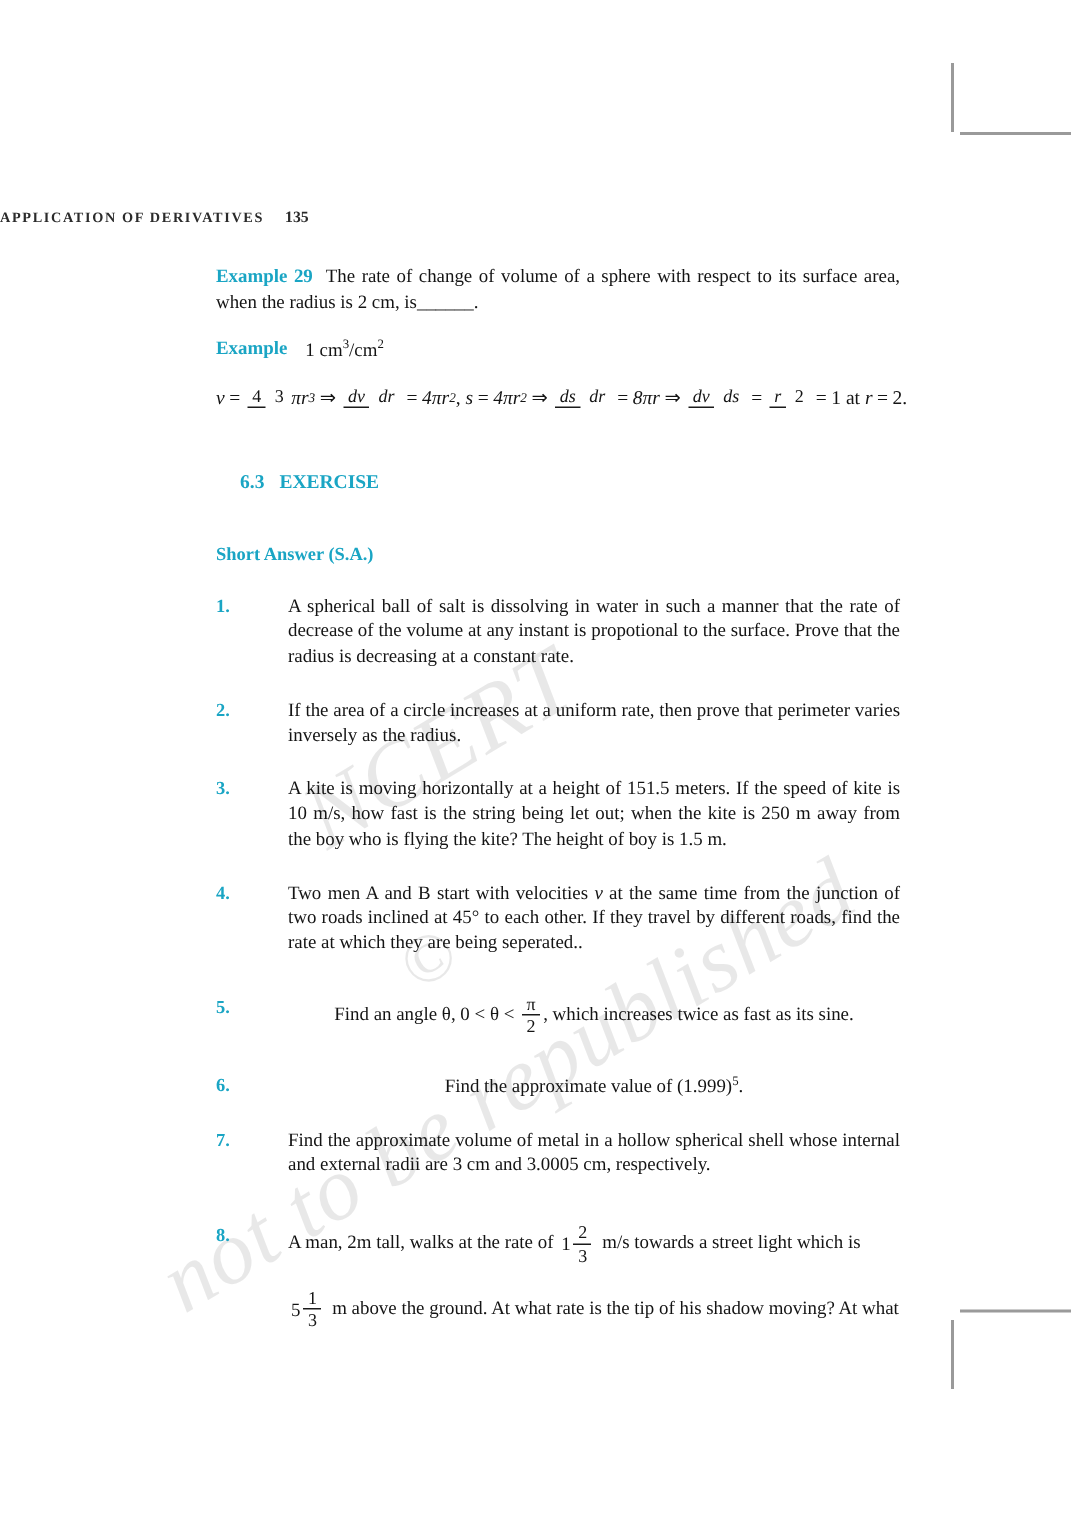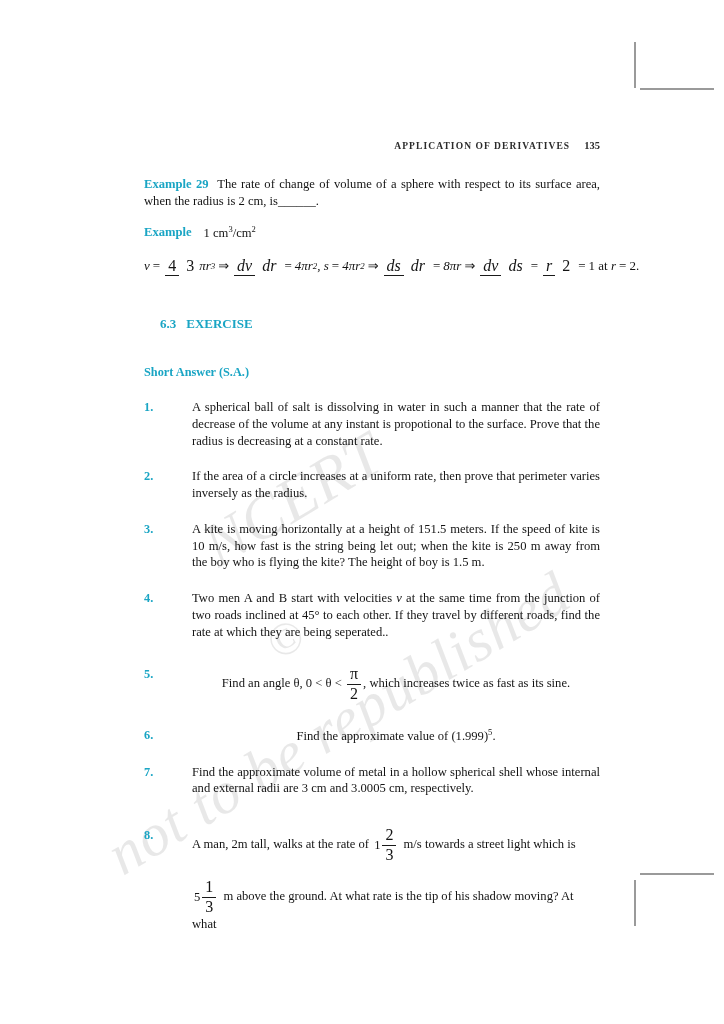--- a/index.html
+++ b/index.html
@@ -63,21 +63,20 @@
     width: 724px;
     height: 1024px;
     z-index: 10;
   }
 
   .running-head {
     position: absolute;
     left: 0;
     top: 140px;
     width: 600px;
-    text-align: right;
     font-family: "Liberation Serif", serif;
     font-size: 9.5px;
     font-weight: bold;
     letter-spacing: 1.1px;
     color: #2b2b2b;
   }
   .running-head .pageno {
     font-weight: bold;
     letter-spacing: 0;
     margin-left: 14px;
@@ -126,21 +125,21 @@
   .math-line span { display: inline-block; }
   .mi { font-style: italic; }
   .mr { font-style: normal; }
   .op { font-style: normal; padding: 0 3px; }
   .frac {
     display: inline-flex;
     flex-direction: column;
     align-items: center;
     vertical-align: middle;
     margin: 0 2px;
-    font-size: 16px;
+    font-size: 12px;
     line-height: 1.04;
   }
   .frac .num { border-bottom: 1px solid #1a1a1a; padding: 0 3px 1px 3px; }
   .frac .den { padding: 1px 3px 0 3px; }
   .sup { font-size: 0.68em; vertical-align: super; font-style: italic; }
   .sup-r { font-size: 0.68em; vertical-align: super; font-style: normal; }
 
   
   h2.sec {
     margin: 16px;

